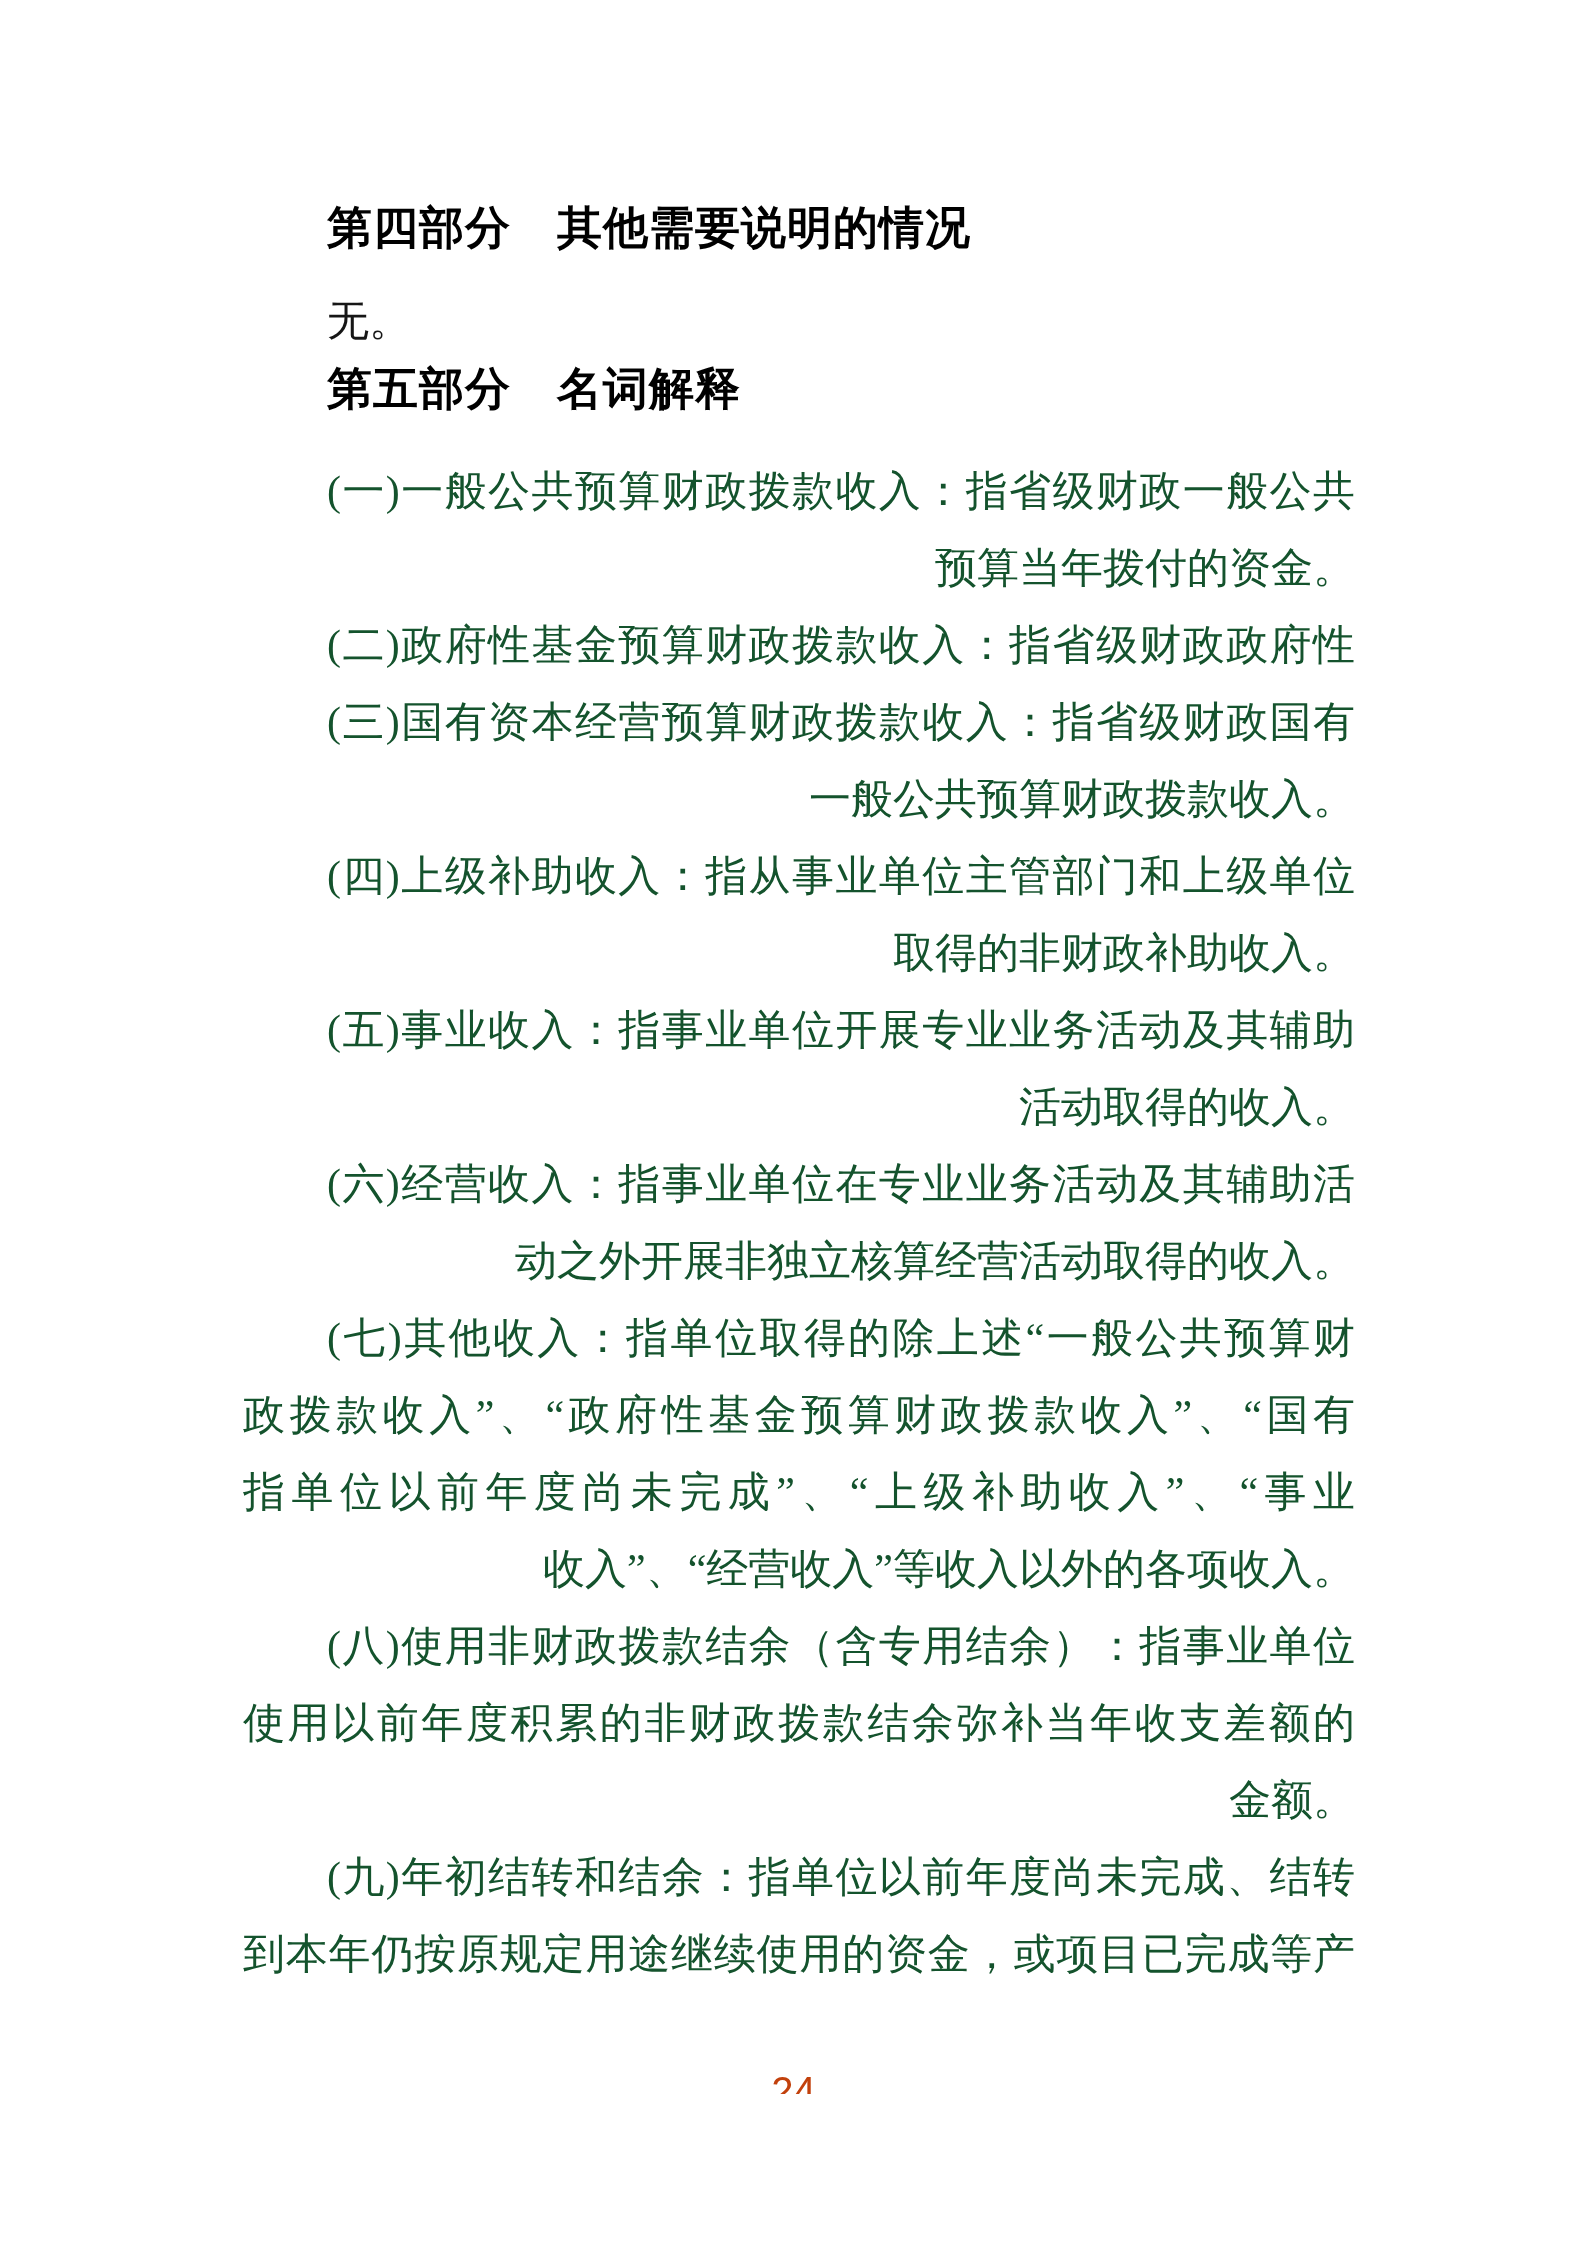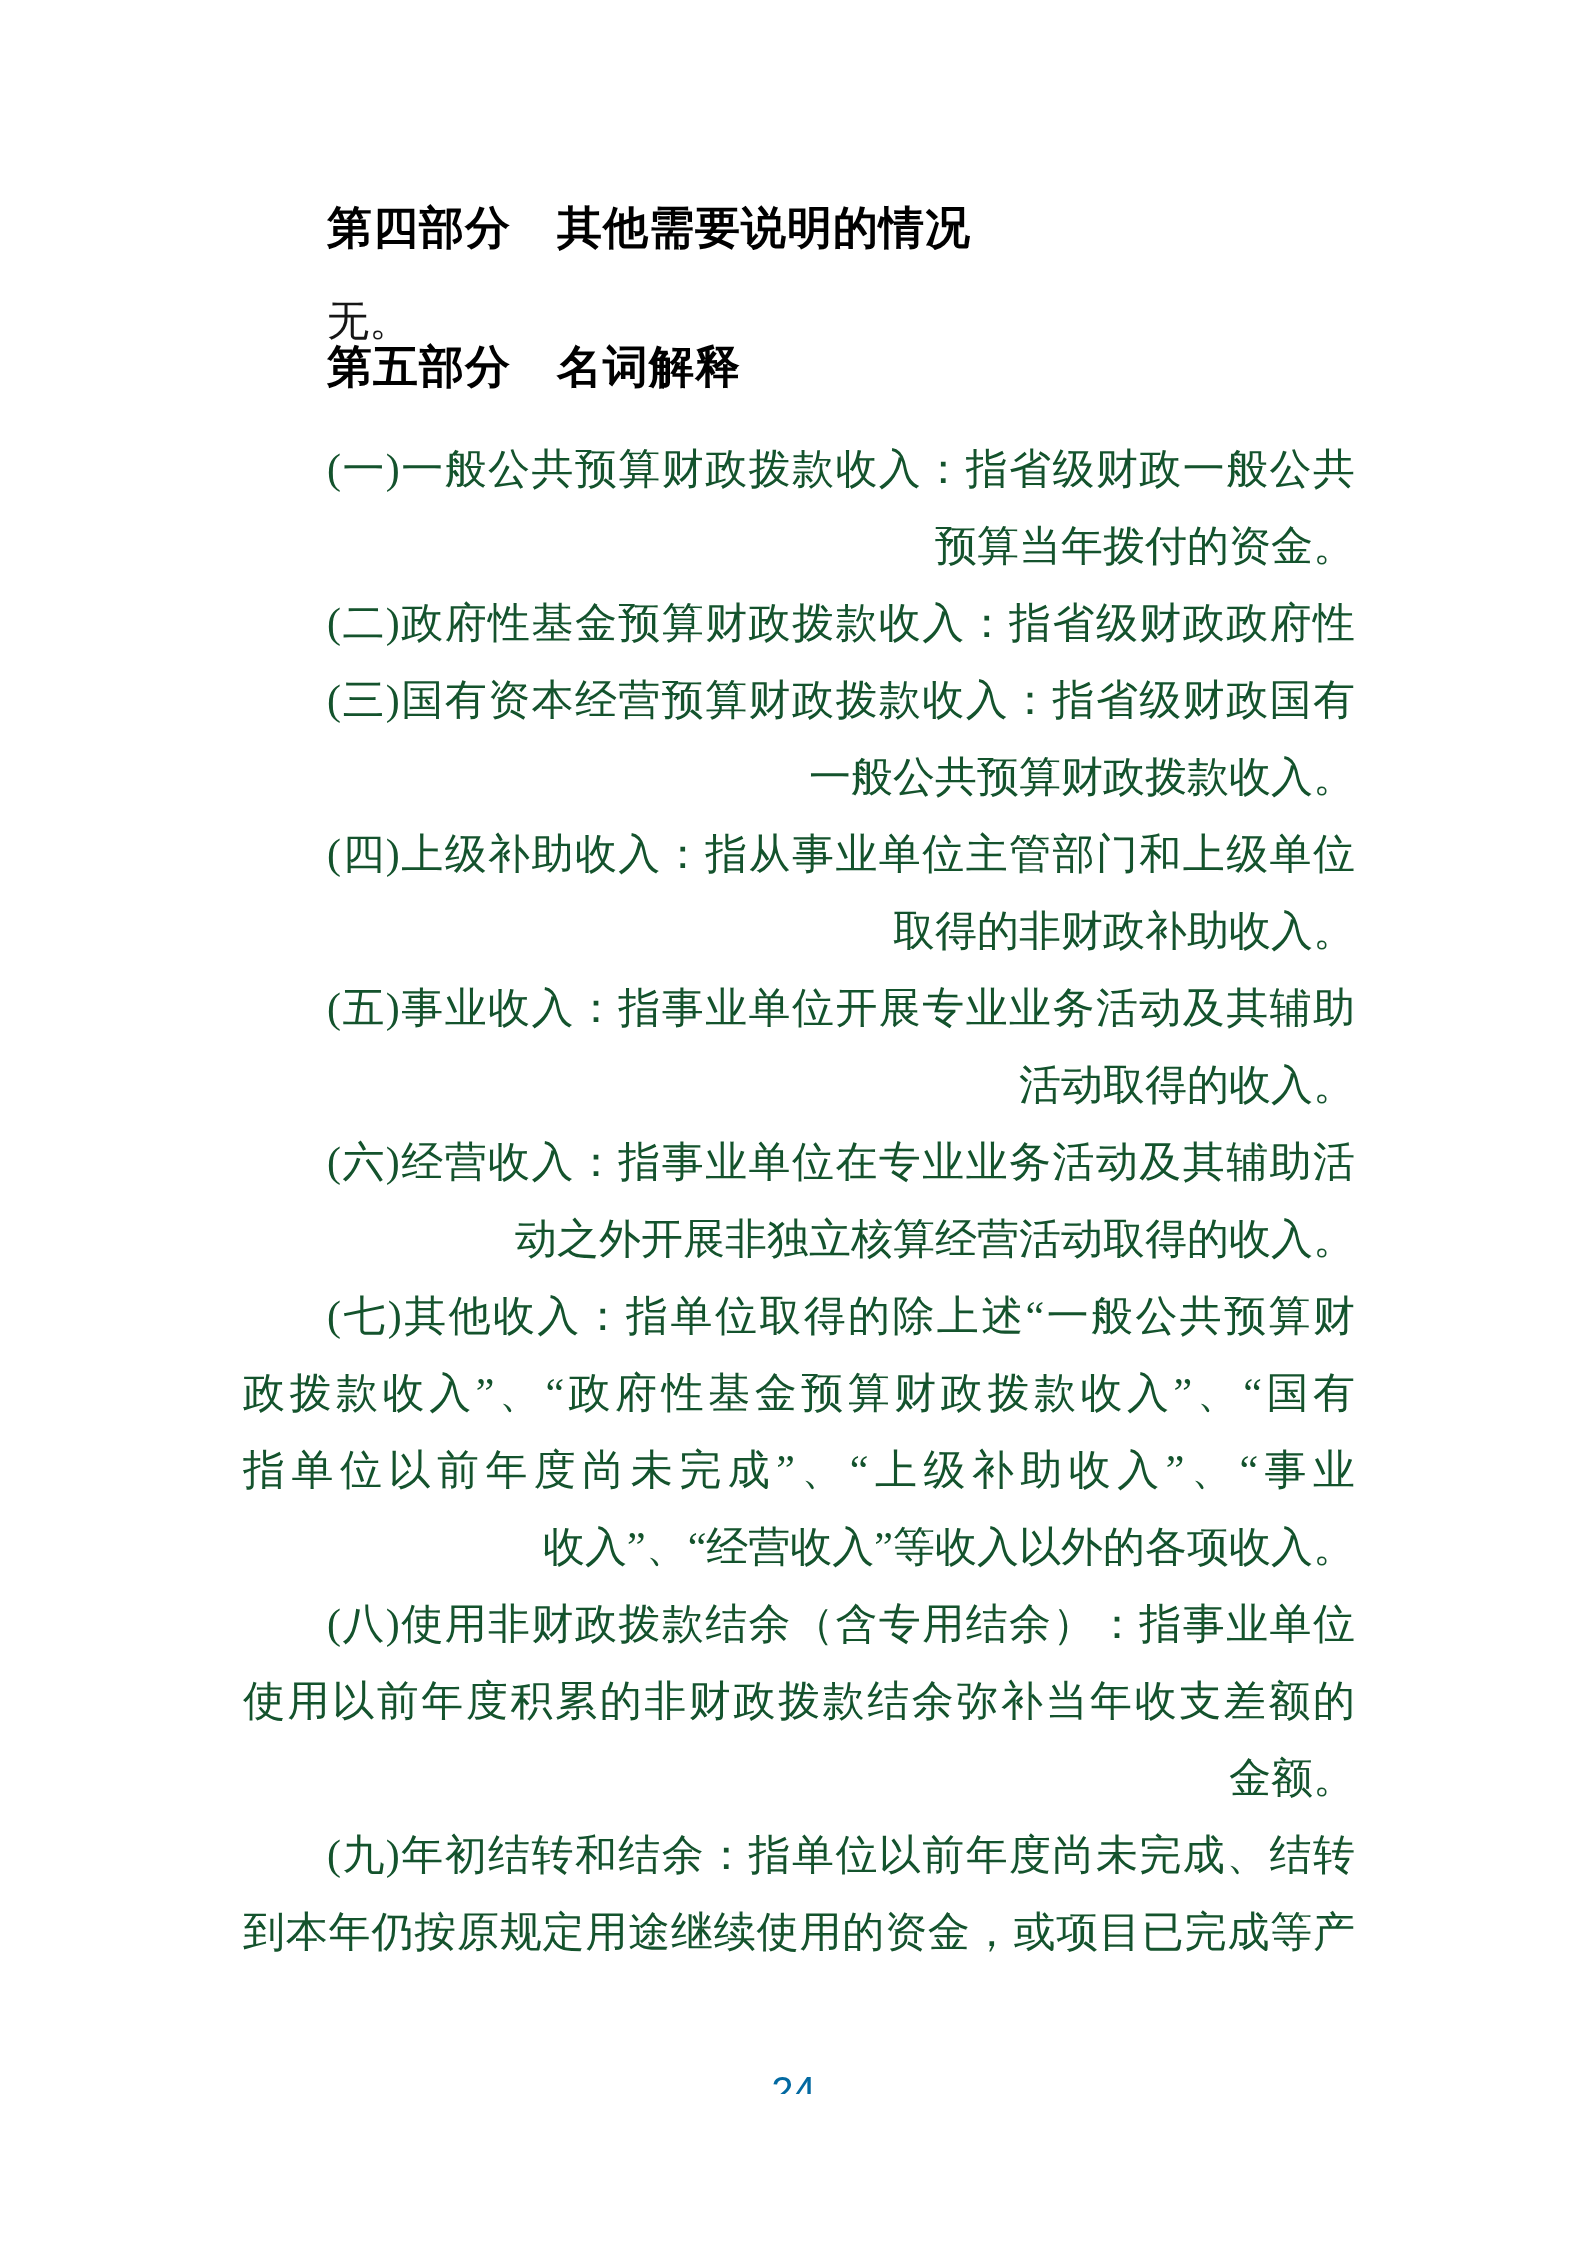--- a/index.html
+++ b/index.html
@@ -15,21 +15,21 @@
   .part-heading {
     margin: 0 0 0 327px;
     font-family: "Liberation Sans", "DejaVu Sans", sans-serif;
     font-weight: 700;
     font-size: 45px;
     line-height: 56px;
     color: #000000;
     letter-spacing: 1px;
   }
   .heading-4 { margin-top: 200px; }
-  .heading-5 { line-height: 46px; }
+  .heading-5 { margin-top: 22px; line-height: 46px; }
   .none-line {
     margin: 42px 0 0 327px;
     font-size: 42px;
     line-height: 46px;
     color: #161616;
   }
   .body-text {
     margin: 41px 0 0 243px;
     width: 1112px;
   }
@@ -50,21 +50,21 @@
   .ln.end { text-align: right; }
   .page-number {
     position: absolute;
     top: 2068px;
     left: 0;
     width: 100%;
     text-align: center;
     font-family: "Liberation Sans", "DejaVu Sans", sans-serif;
     font-size: 40px;
     line-height: 46px;
-    color: #0369a1;
+    color: #c2410c;
   }
 </style>
 </head>
 <body>
 
 <div class="page">
 
   <h2 class="part-heading heading-4">第四部分　其他需要说明的情况</h2>
 
   <p class="none-line">无。</p>

